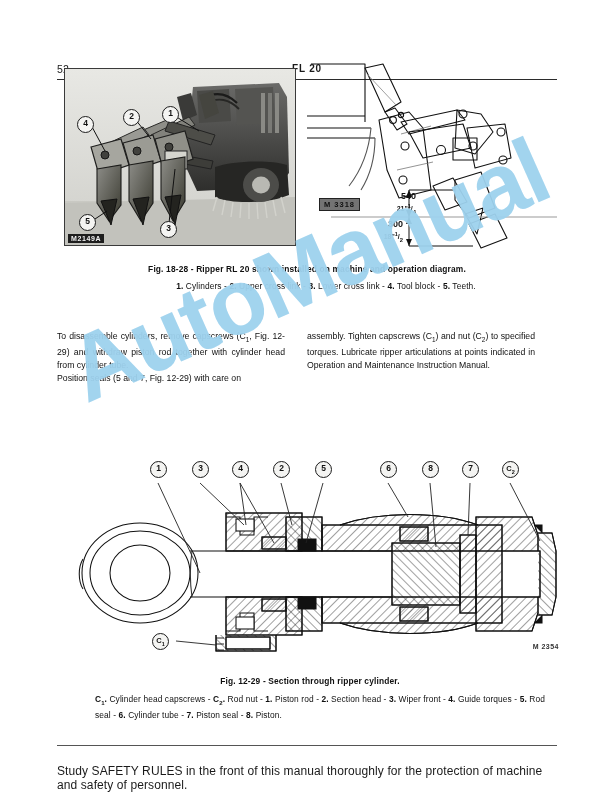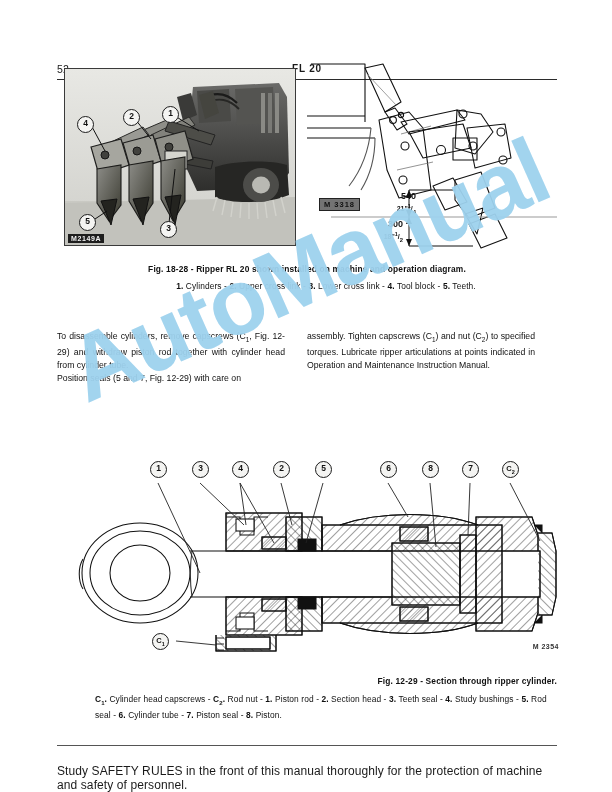--- a/index.html
+++ b/index.html
@@ -570,34 +570,34 @@
     <div class="callout" style="left:340px; top:6px;">6</div>
     <div class="callout" style="left:382px; top:6px;">8</div>
     <div class="callout" style="left:422px; top:6px;">7</div>
     <div class="callout" style="left:462px; top:6px; font-size:7.5px;">C<span style="font-size:5.5px;vertical-align:sub;">2</span></div>
     <div class="callout" style="left:112px; top:178px; font-size:7.5px;">C<span style="font-size:5.5px;vertical-align:sub;">1</span></div>
 
     <div class="sec-code">M 2354</div>
   </div>
 
   <div class="cap-block" style="top:676px; width:500px;">
-    <div class="cap-title" style="text-align:right;padding-left:6px;">Fig. 12-29 - Section through ripper cylinder.</div>
+    <div class="cap-title" style="text-align:center;padding-left:6px;">Fig. 12-29 - Section through ripper cylinder.</div>
     <div class="cap-legend" style="text-align:left; line-height:12px;">
       <b>C<span style="font-size:6px;vertical-align:sub;">1</span>.</b>
       <span>Cylinder head capscrews</span> -
       <b>C<span style="font-size:6px;vertical-align:sub;">2</span>.</b>
       <span>Rod nut</span> -
       <b>1.</b>
       <span>Piston rod</span> -
       <b>2.</b>
       <span>Section head</span> -
       <b>3.</b>
-      <span>Teeth seal</span> -
+      <span>Wiper front</span> -
       <b>4.</b>
-      <span>Study bushings</span> -
+      <span>Guide torques</span> -
       <b>5.</b>
       <span>Rod seal</span> -
       <b>6.</b>
       <span>Cylinder tube</span> -
       <b>7.</b>
       <span>Piston seal</span> -
       <b>8.</b>
       <span>Piston.</span>
     </div>
   </div>

